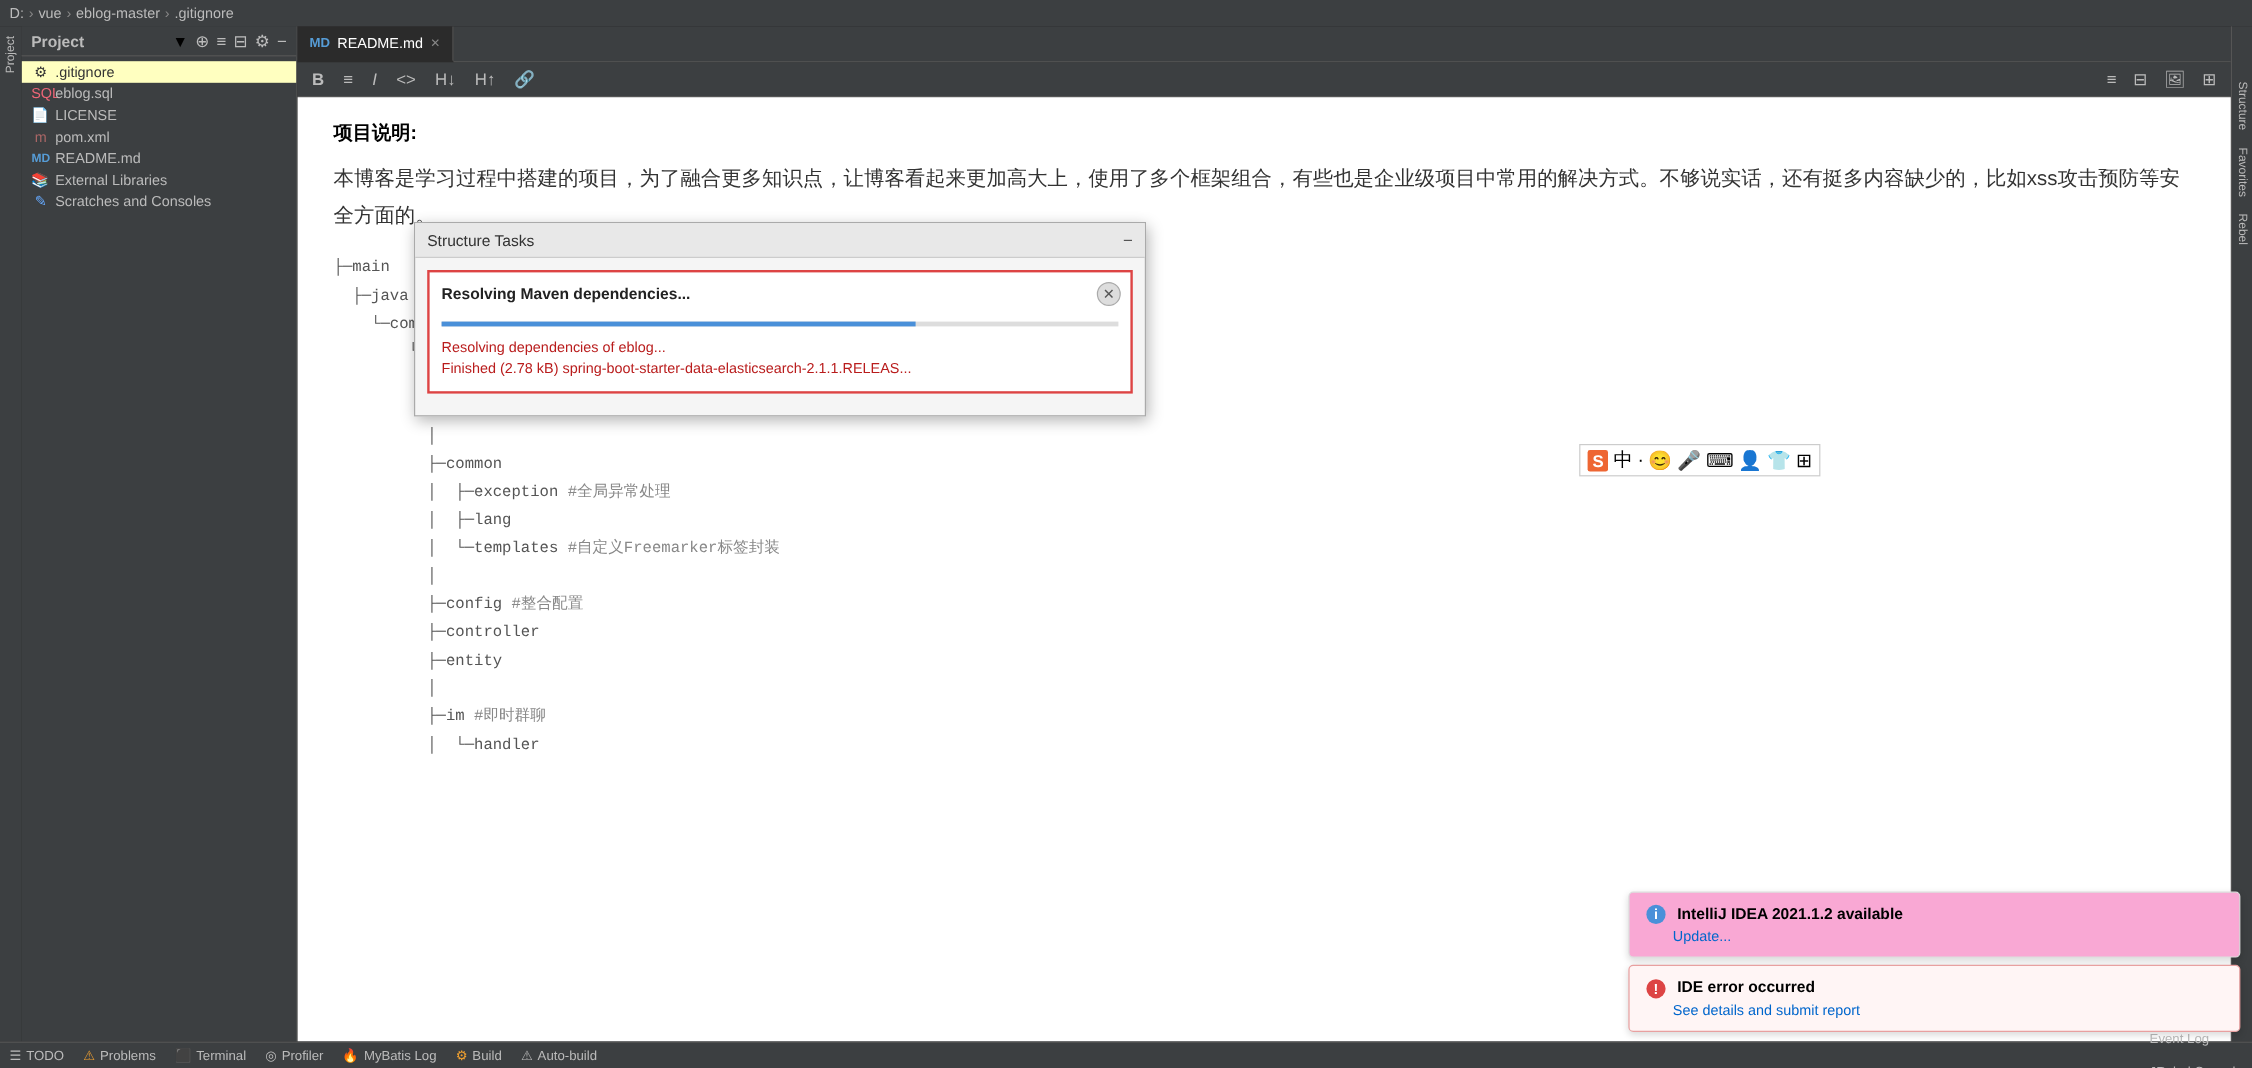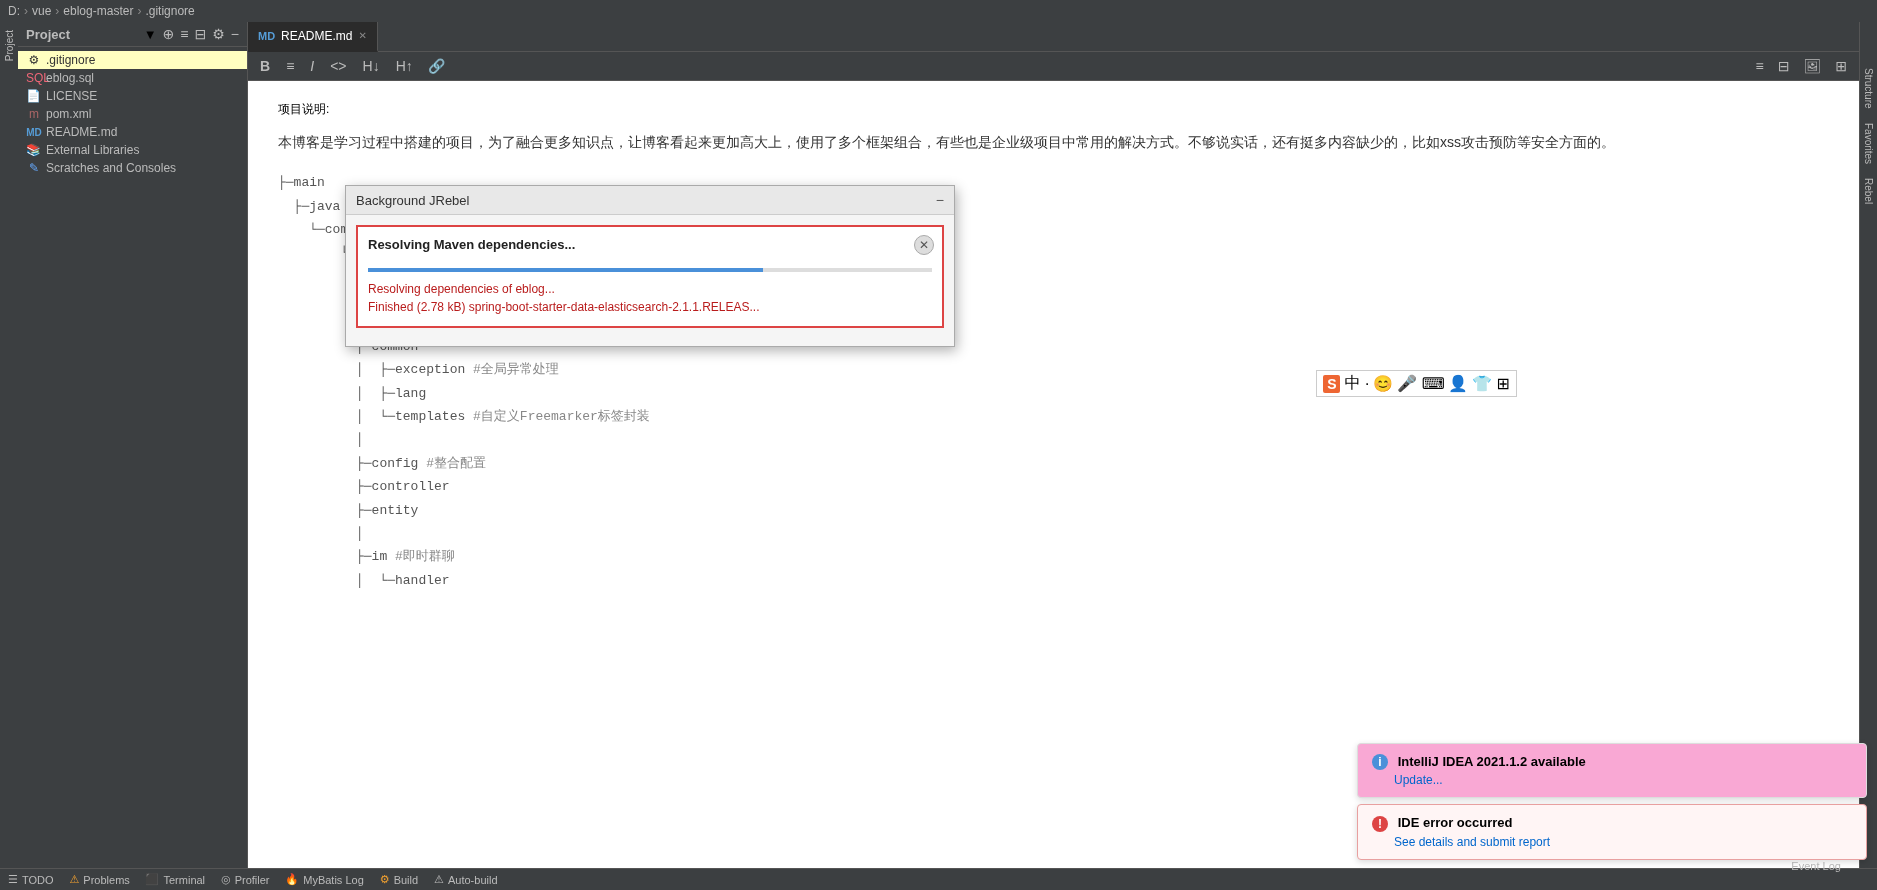--- a/index.html
+++ b/index.html
@@ -192,29 +192,29 @@
     .editor-content {
       flex: 1;
       background: #ffffff;
       color: #333;
       padding: 20px 30px;
       font-size: 14px;
       overflow-y: auto;
       position: relative;
     }
     .editor-content h3 {
-      font-size: 12px;
-      font-weight: normal;
+      font-size: 16px;
+      font-weight: bold;
       margin-bottom: 12px;
       color: #000;
     }
     .editor-content p {
       line-height: 1.8;
       color: #333;
-      font-size: 14px;
+      font-size: 17px;
     }
 
     
     .tree-content {
       font-family: 'Courier New', monospace;
       font-size: 13px;
       color: #555;
       line-height: 1.8;
       margin-top: 16px;
     }
@@ -506,21 +506,21 @@
   <div class="right-tabs">
     <div class="right-tab-label">Structure</div>
     <div class="right-tab-label">Favorites</div>
     <div class="right-tab-label">Rebel</div>
   </div>
 
 </div>
 
 <div class="bg-tasks-dialog">
   <div class="bg-tasks-title-bar">
-    <span>Background JRebel</span>
+    <span>Structure Tasks</span>
     <span class="close-x">−</span>
   </div>
   <div class="bg-tasks-body">
     <div class="bg-task-item-wrapper">
       <div class="bg-task-item">
         <div class="task-title">Resolving Maven dependencies...</div>
         <div class="progress-bar-container">
           <div class="progress-bar-fill"></div>
         </div>
         <div class="task-sub-text">Resolving dependencies of eblog...</div>

